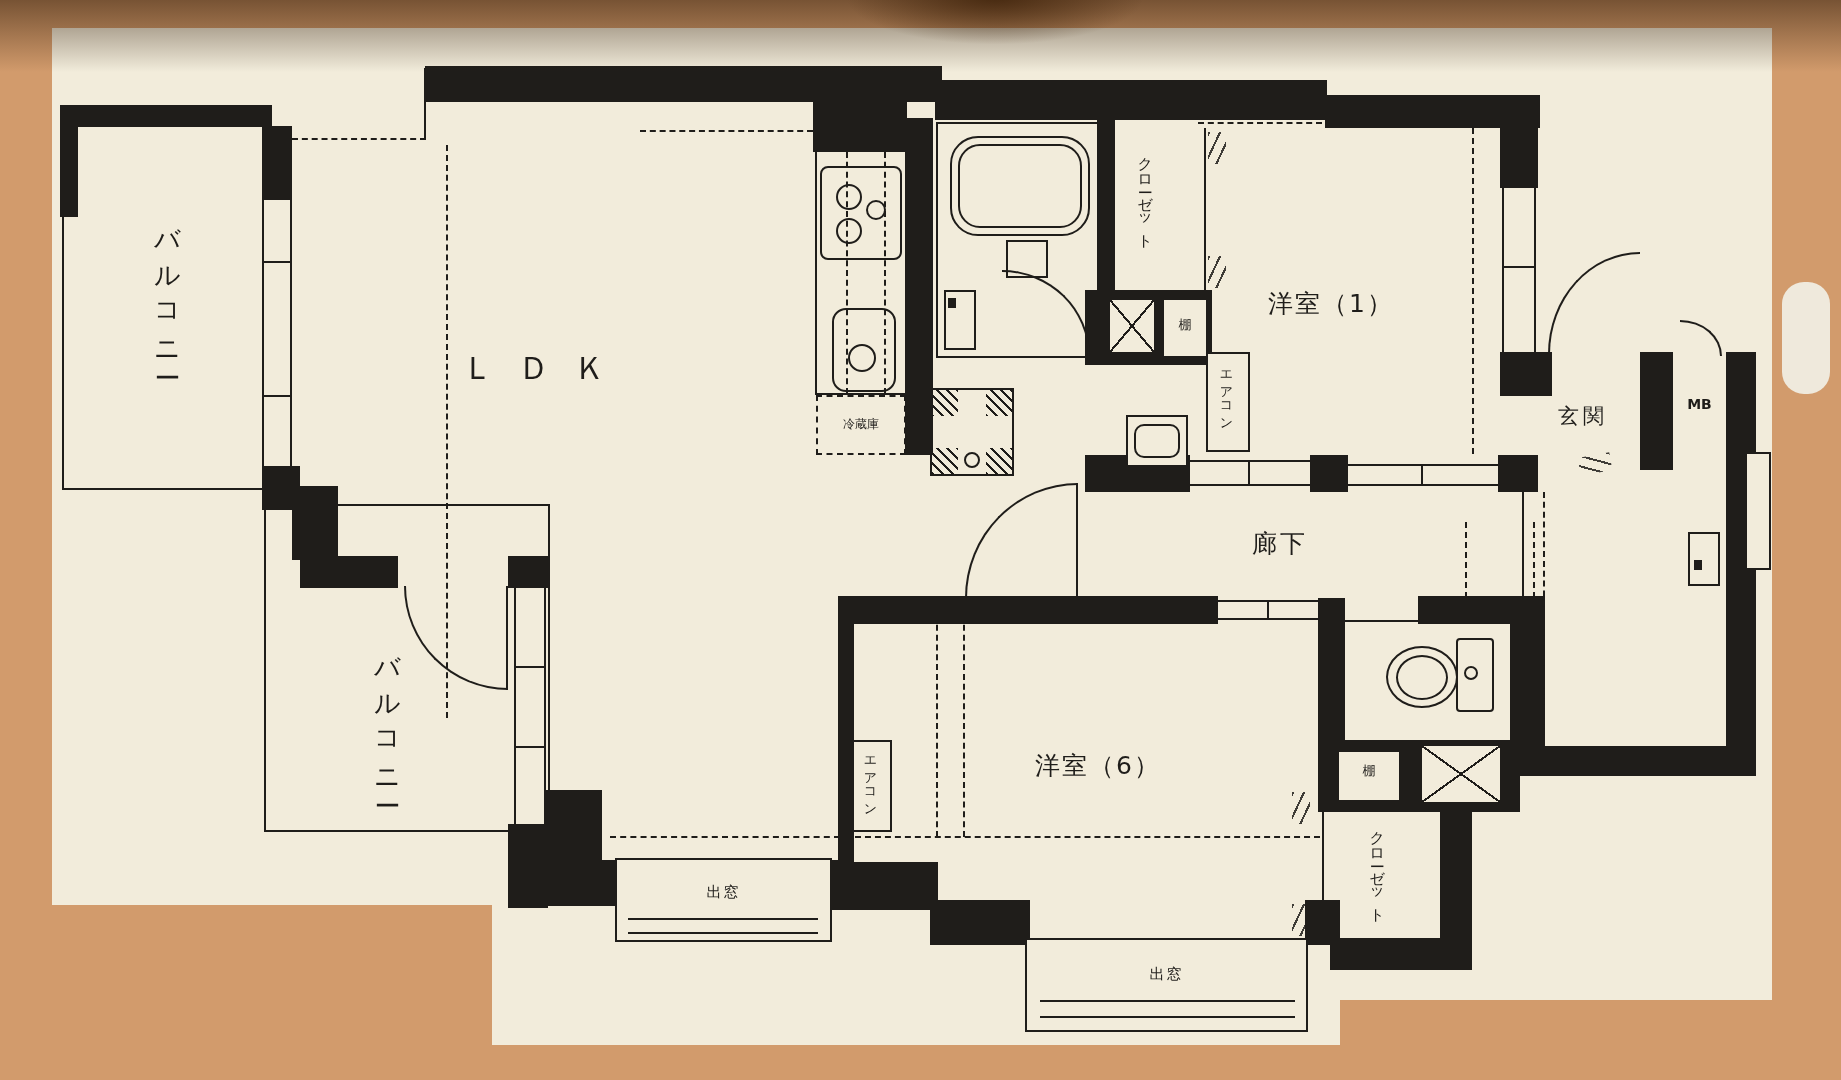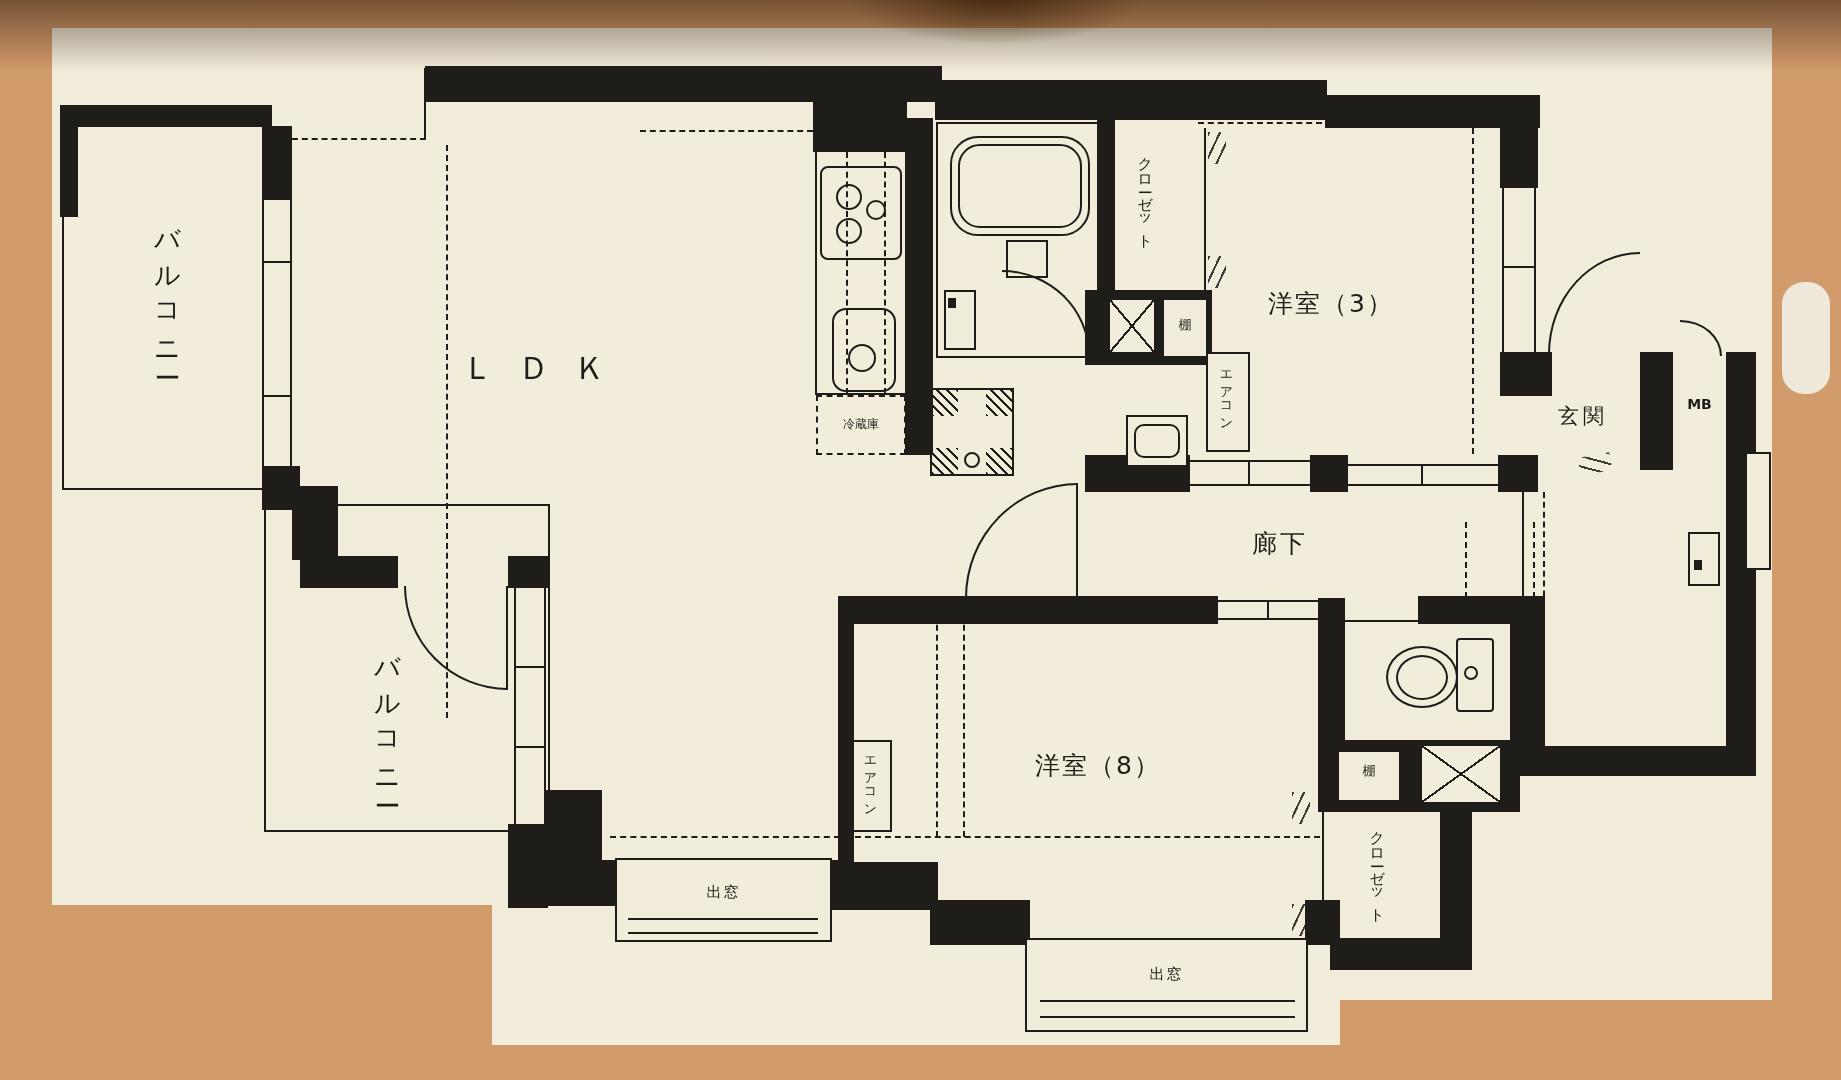--- a/index.html
+++ b/index.html
@@ -139,21 +139,21 @@
 
   <div class="xbox" style="left:1108px;top:298px;width:48px;height:56px;"></div>
   <div class="tn fill" style="left:1162px;top:298px;width:46px;height:60px;"></div>
   <div class="lb ctr" style="left:1162px;top:318px;width:46px;font-size:13px;">棚</div>
 
   <div class="lb vt" style="left:1136px;top:146px;font-size:15px;letter-spacing:2px;">クローゼット</div>
   <div class="tl" style="left:1204px;top:128px;width:2px;height:164px;"></div>
   <div class="ticks" style="left:1208px;top:132px;"></div>
   <div class="ticks" style="left:1208px;top:256px;"></div>
 
-  <div class="lb" style="left:1268px;top:290px;font-size:25px;letter-spacing:2px;">洋室（3）</div>
+  <div class="lb" style="left:1268px;top:290px;font-size:25px;letter-spacing:2px;">洋室（1）</div>
   <div class="dv" style="left:1472px;top:128px;height:326px;"></div>
   <div class="dh" style="left:1198px;top:122px;width:124px;"></div>
   <div class="tn fill" style="left:1206px;top:352px;width:44px;height:100px;"></div>
   <div class="lb vt" style="left:1218px;top:362px;font-size:13px;letter-spacing:1px;">エアコン</div>
   <div class="winV" style="left:1502px;top:186px;width:34px;height:166px;">
       <i style="top:80px;"></i>
     </div>
 
   <div class="tn fill" style="left:1126px;top:415px;width:62px;height:52px;"></div>
   <div class="tn" style="left:1134px;top:424px;width:46px;height:34px;border-radius:10px;"></div>
@@ -181,21 +181,21 @@
 
   <div class="tn fill" style="left:1337px;top:750px;width:64px;height:52px;"></div>
   <div class="lb ctr" style="left:1337px;top:764px;width:64px;font-size:13px;">棚</div>
   <div class="xbox" style="left:1420px;top:744px;width:82px;height:60px;"></div>
 
   <div class="lb vt" style="left:1368px;top:820px;font-size:15px;letter-spacing:2px;">クローゼット</div>
   <div class="tl" style="left:1322px;top:812px;width:2px;height:126px;"></div>
   <div class="ticks" style="left:1292px;top:792px;"></div>
   <div class="ticks" style="left:1292px;top:904px;"></div>
 
-  <div class="lb" style="left:1035px;top:752px;font-size:25px;letter-spacing:2px;">洋室（8）</div>
+  <div class="lb" style="left:1035px;top:752px;font-size:25px;letter-spacing:2px;">洋室（6）</div>
   <div class="dh" style="left:855px;top:836px;width:465px;"></div>
   <div class="dv" style="left:936px;top:615px;height:222px;"></div>
   <div class="dv" style="left:963px;top:615px;height:222px;"></div>
   <div class="tn fill" style="left:852px;top:740px;width:40px;height:92px;"></div>
   <div class="lb vt" style="left:862px;top:748px;font-size:13px;letter-spacing:1px;">エアコン</div>
 
   <div class="tn fill" style="left:615px;top:858px;width:217px;height:84px;"></div>
   <div class="lb ctr" style="left:615px;top:884px;width:217px;font-size:15px;letter-spacing:2px;">出窓</div>
   <div class="tl" style="left:628px;top:918px;width:190px;height:2px;"></div>
   <div class="tl" style="left:628px;top:932px;width:190px;height:2px;"></div>

